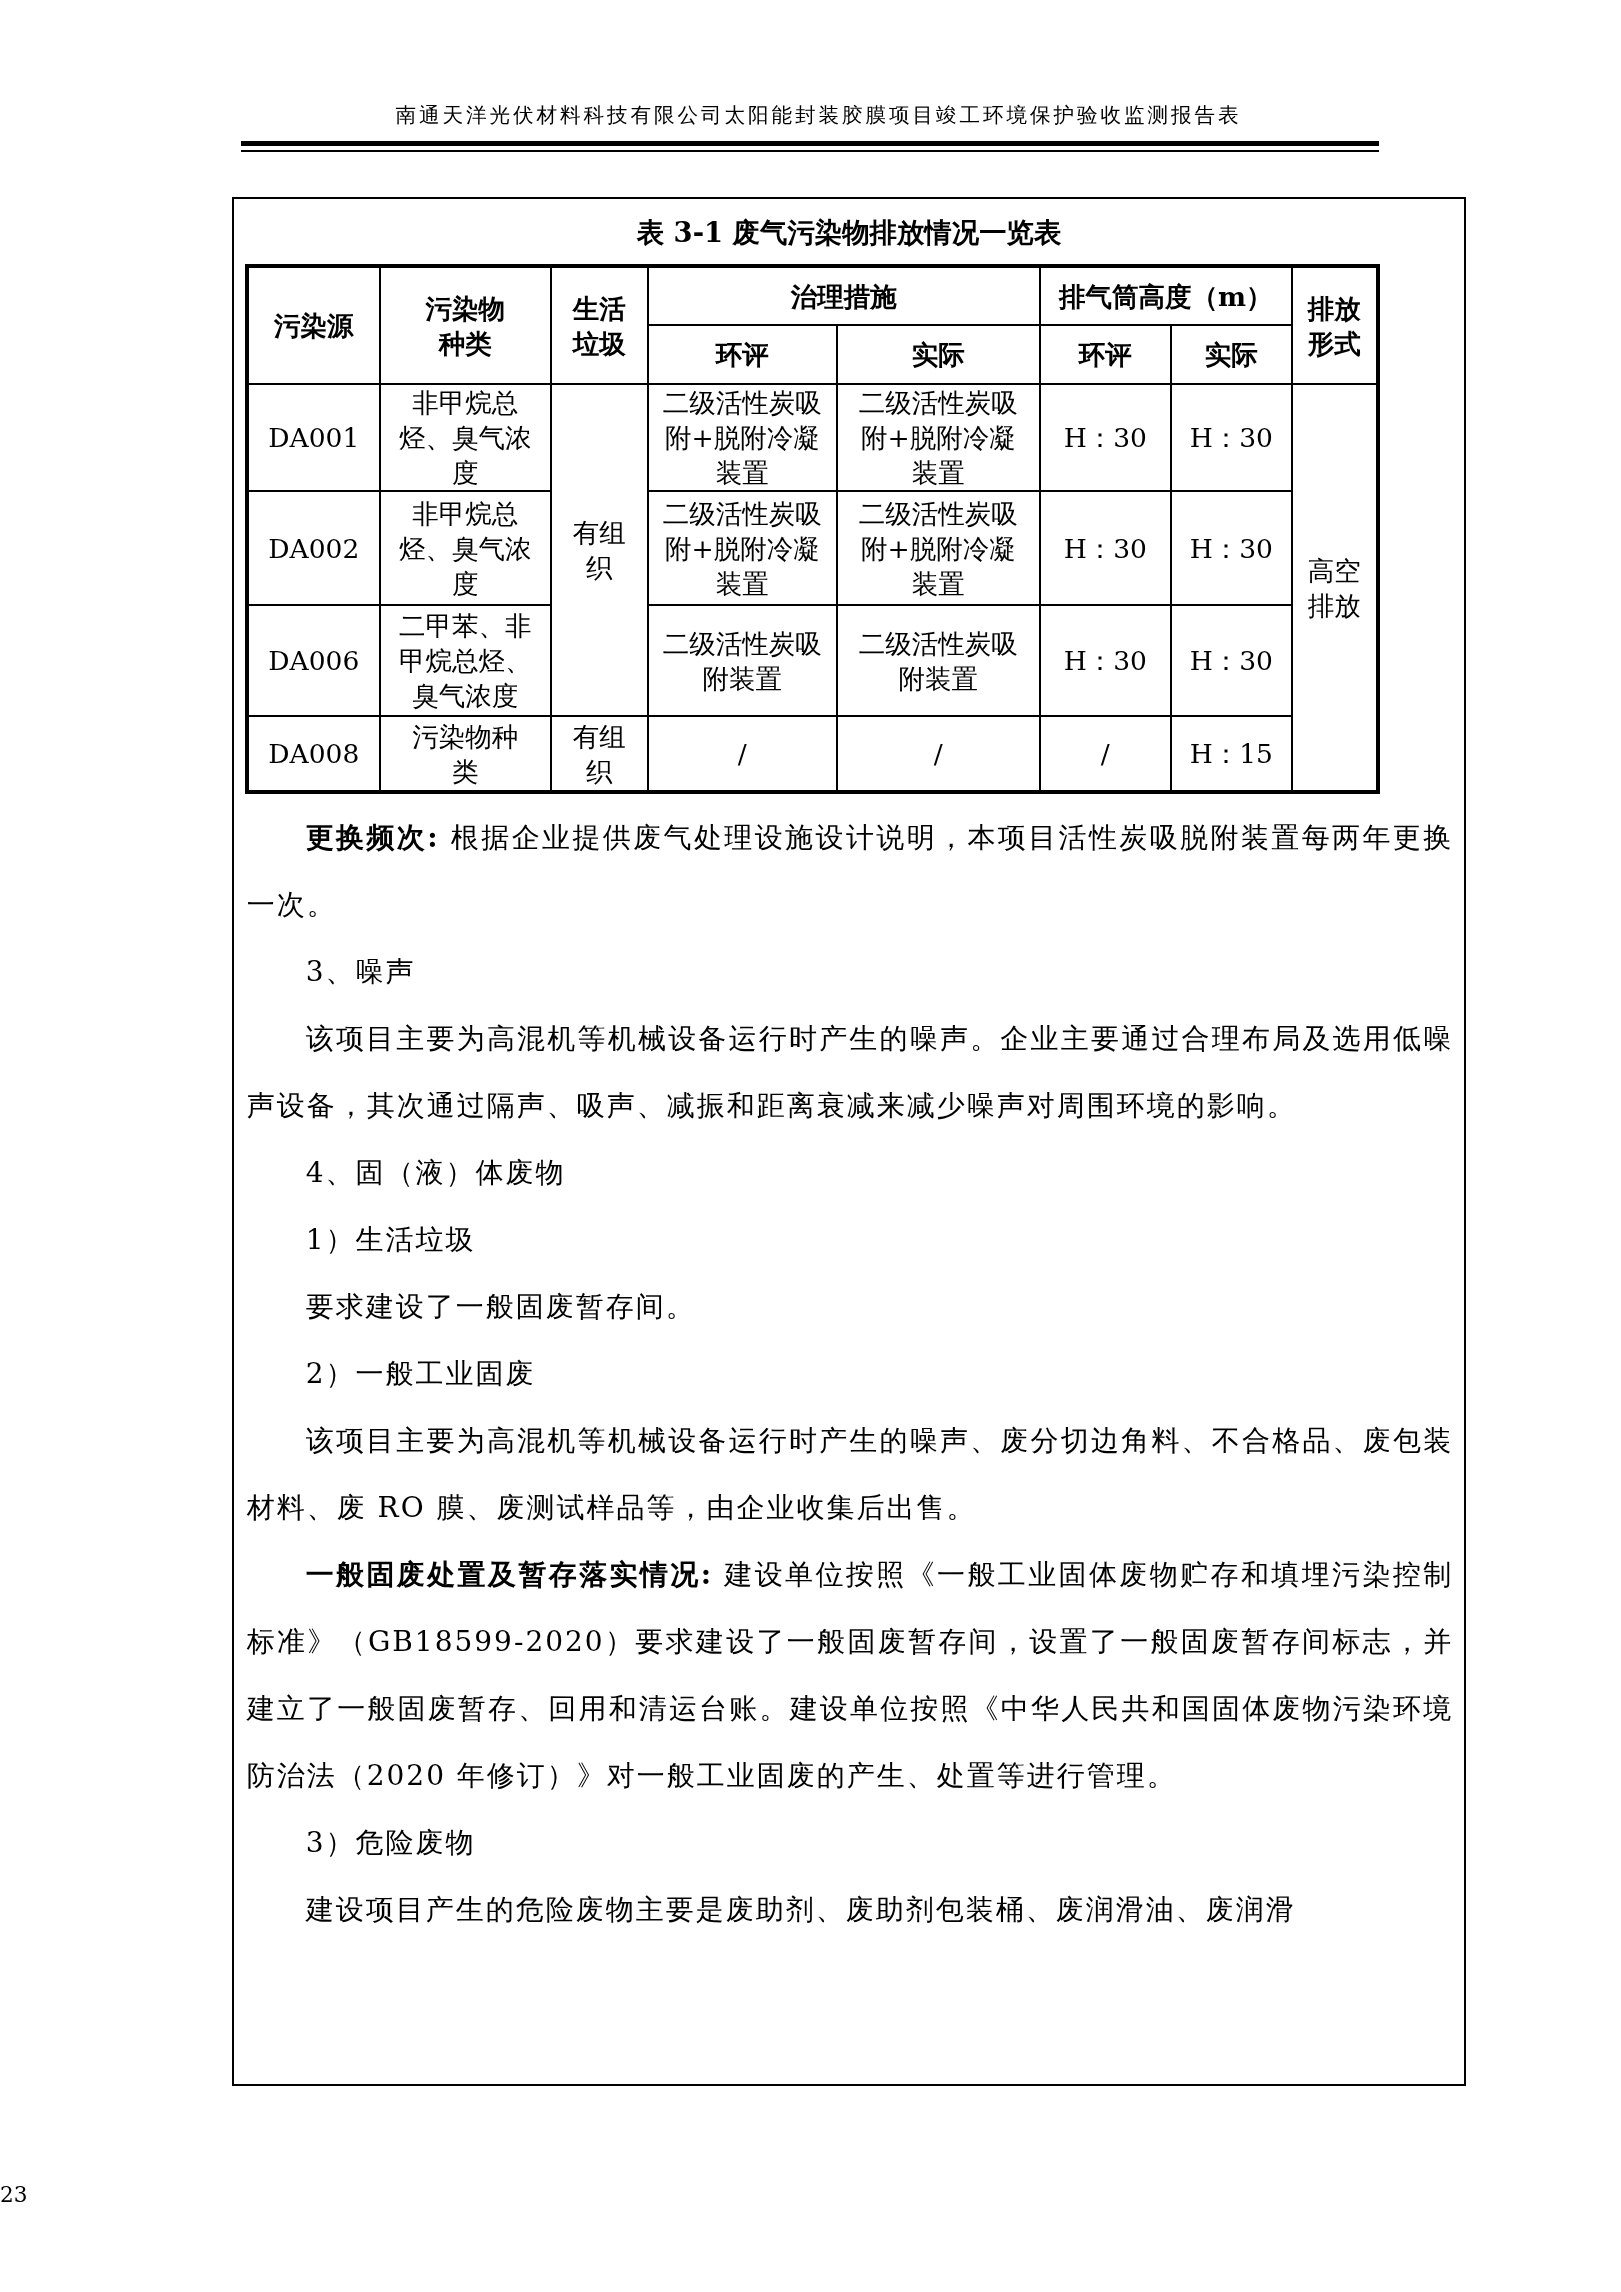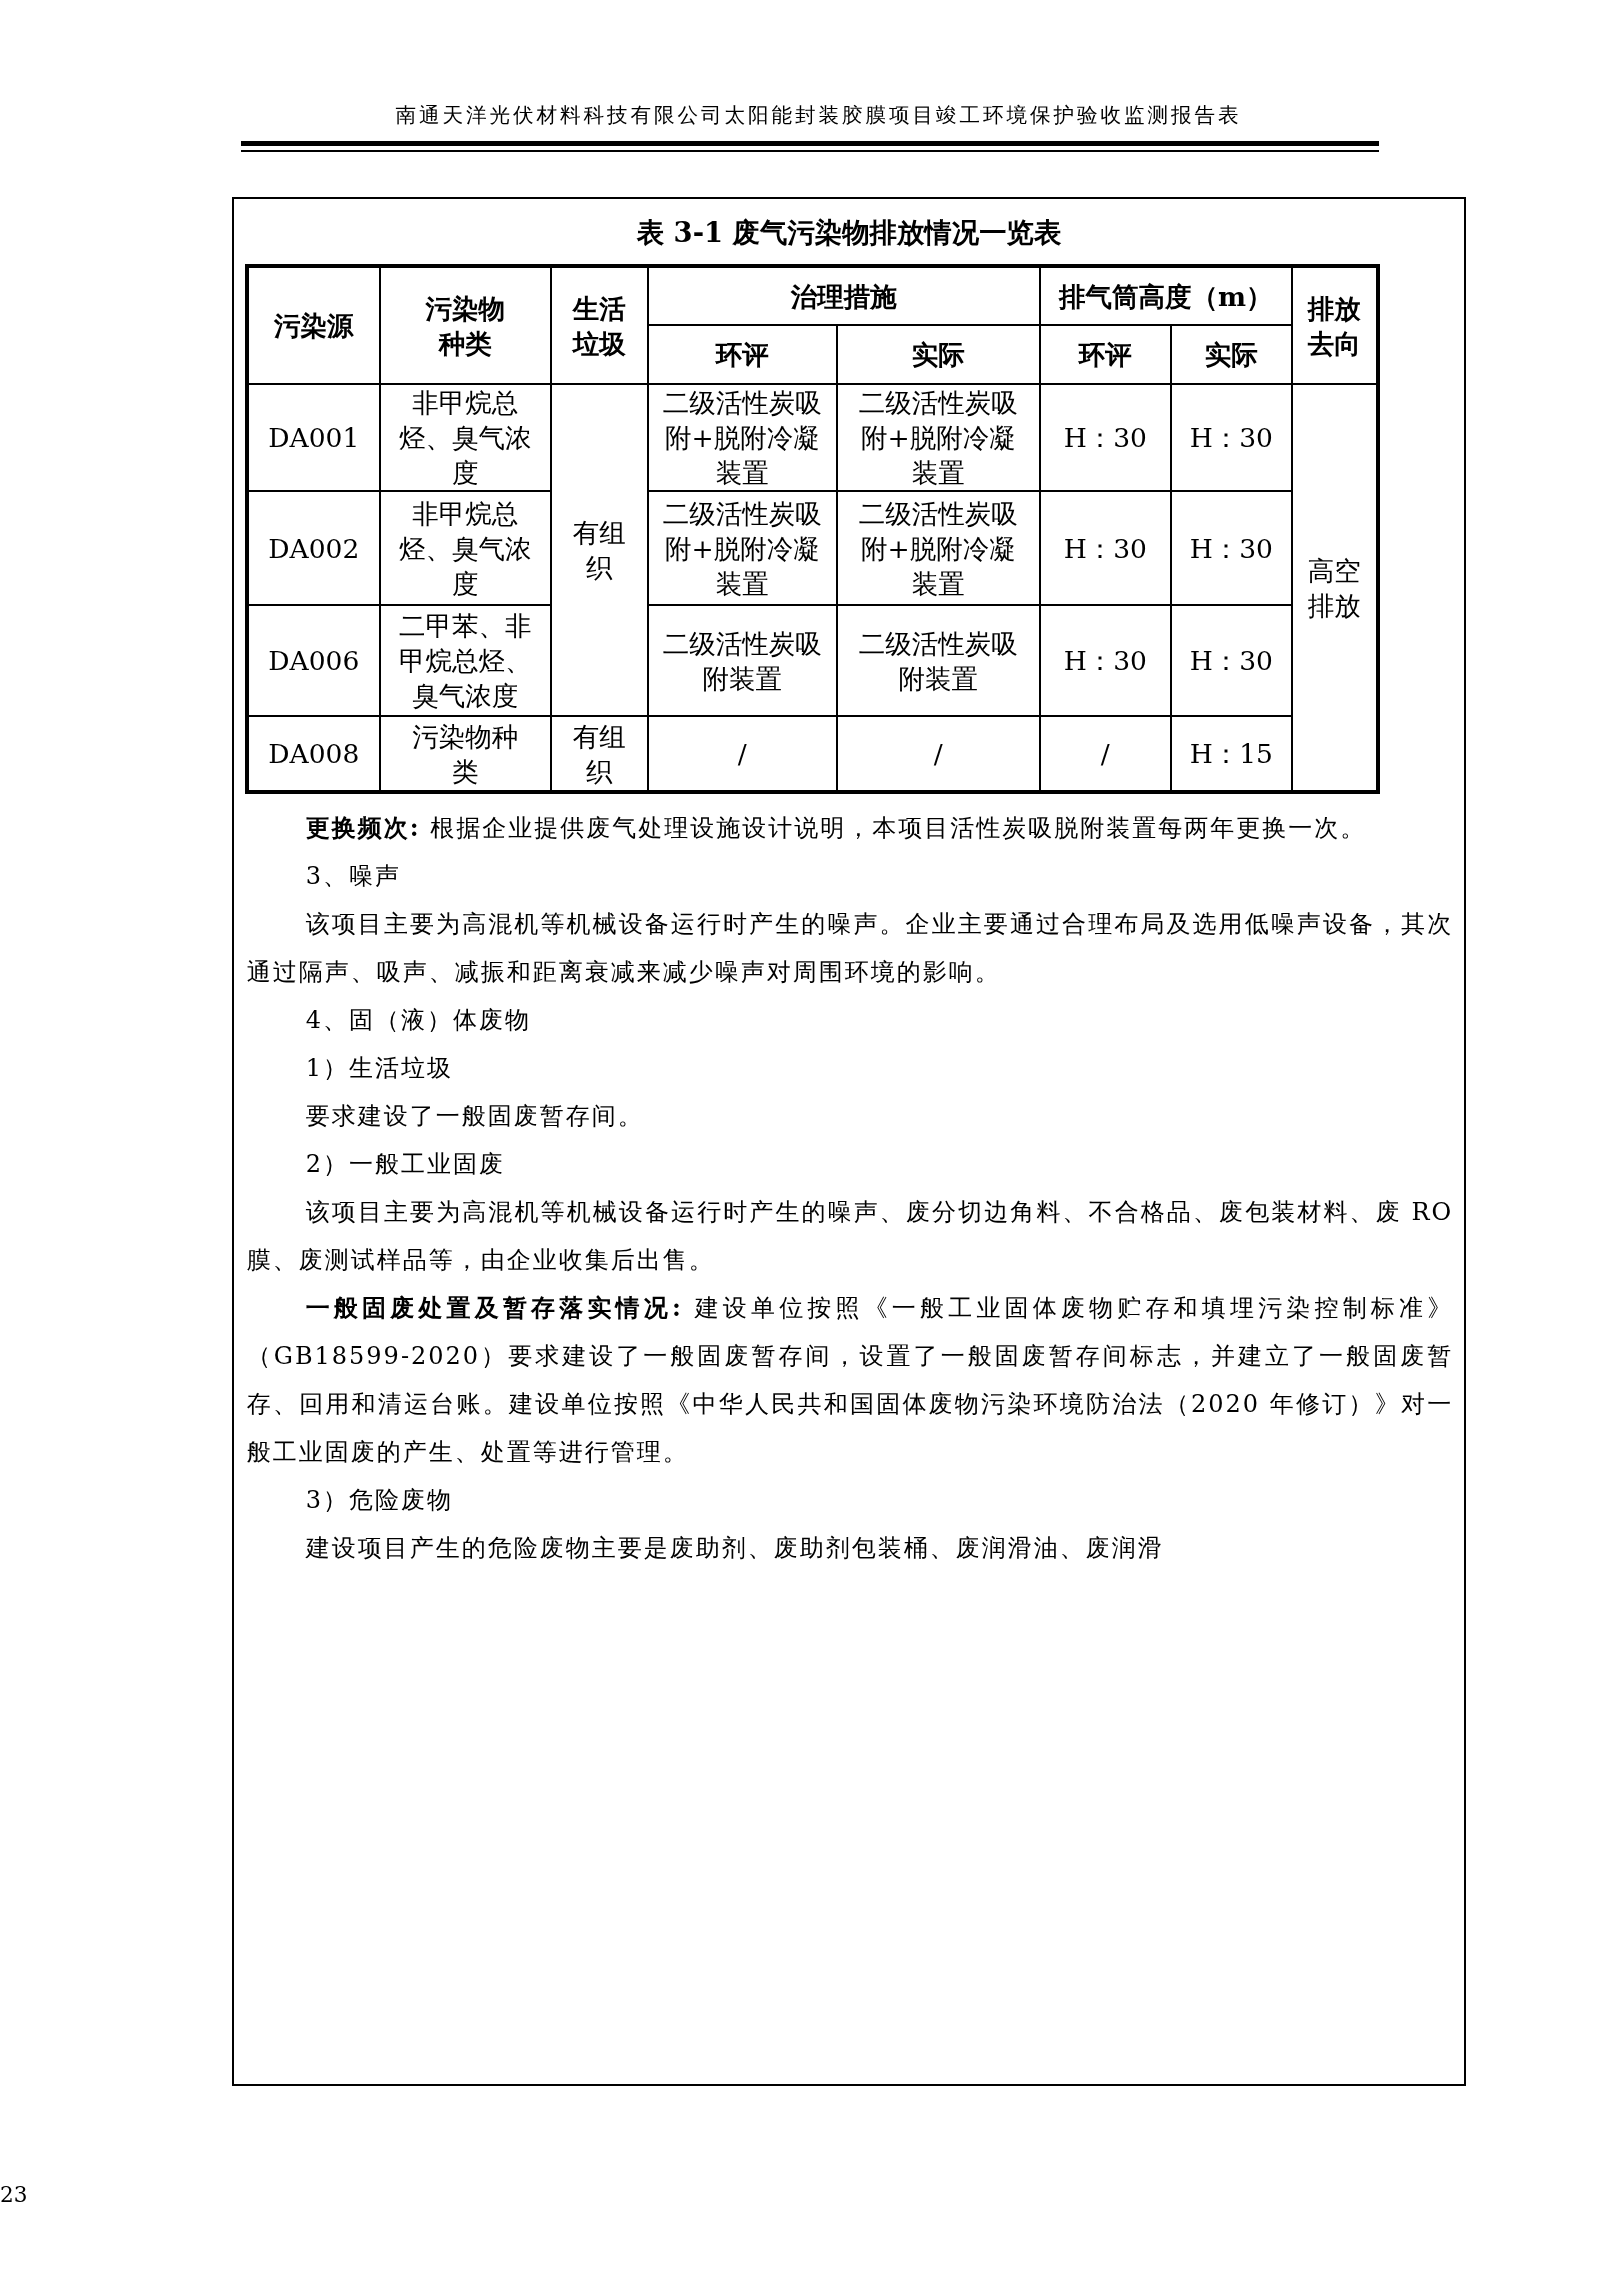--- a/index.html
+++ b/index.html
@@ -65,23 +65,23 @@
   .w112{width:110px;}
   .w166{width:163px;}
 
   
   .body-text{
     margin-top:9.8px;
     padding:0 10.8px 0 12.7px;
   }
   .body-text p{
     margin:0;
-    font-size:24px;
+    font-size:28px;
     letter-spacing:2px;
-    line-height:48px;
+    line-height:67px;
     text-indent:59px;
     text-align:justify;
   }
   .page-number{
     position:absolute;top:2182px;left:0;right:0;
     font-size:21.6px;
   }
 </style>
 </head>
 <body>
@@ -118,21 +118,21 @@
         <th rowspan="2">
           <div class="cw w56">生活垃圾</div>
         </th>
         <th colspan="2">
           <div class="cw">治理措施</div>
         </th>
         <th colspan="2">
           <div class="cw">排气筒高度（m）</div>
         </th>
         <th rowspan="2">
-          <div class="cw w56">排放去向</div>
+          <div class="cw w56">排放形式</div>
         </th>
       </tr>
       <tr class="hr2">
         <th>环评</th>
         <th>实际</th>
         <th>环评</th>
         <th>实际</th>
       </tr>
 
       <tr class="r1">

